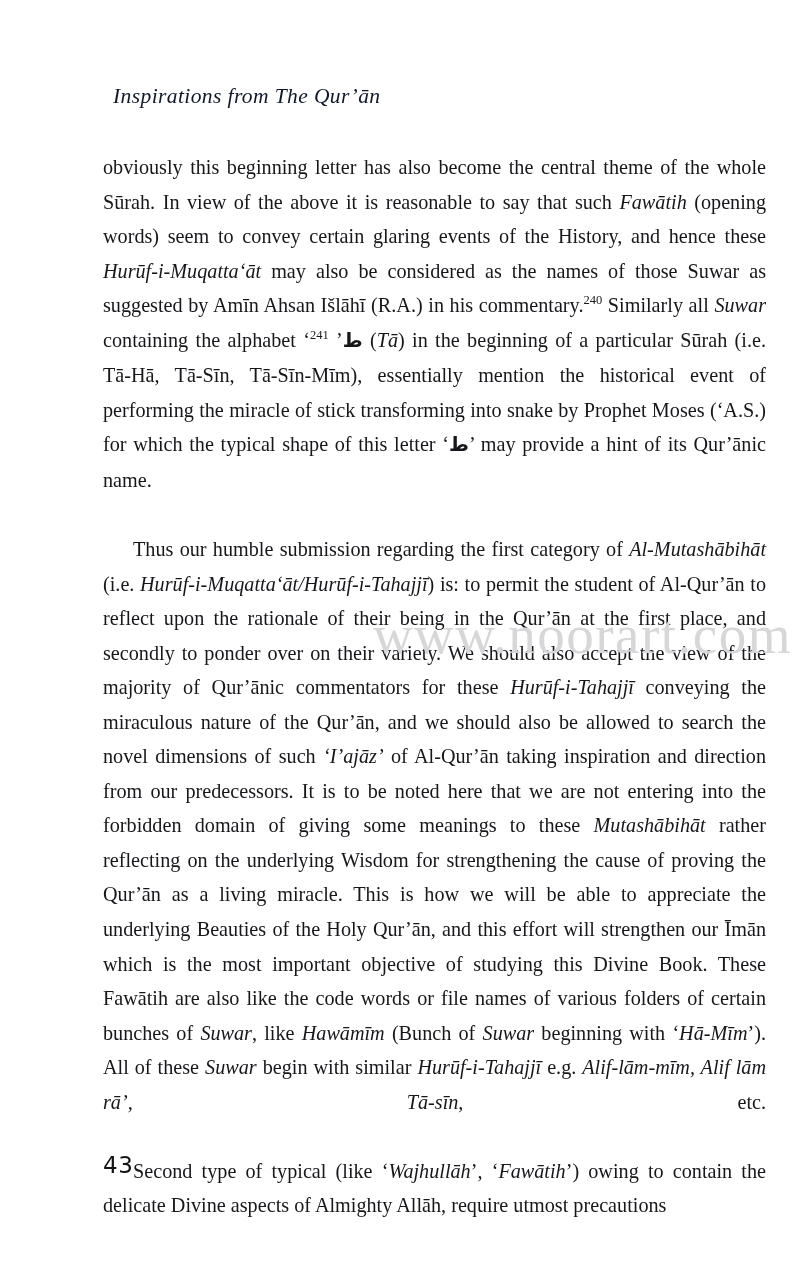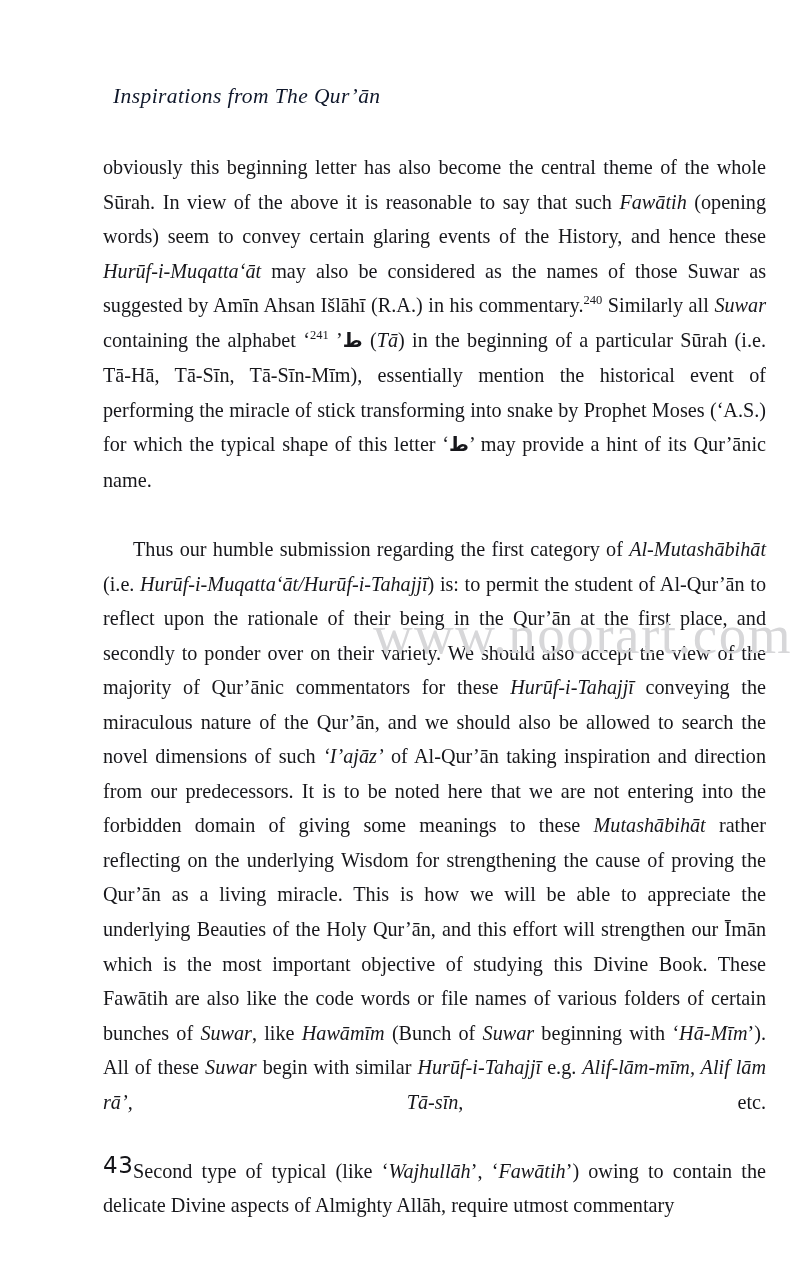--- a/index.html
+++ b/index.html
@@ -111,20 +111,20 @@
 </head>
 <body>
 
 <div class="page">
 
   <div class="running-head">Inspirations from The Qur’ān</div>
 
   <div class="textblock" id="textblock">
       <p class=""><span>obviously this beginning letter has also become the central theme of the whole Sūrah. In view of the above it is reasonable to say that such </span><i>Fawātih</i><span> (opening words) seem to convey certain glaring events of the History, and hence these </span><i>Hurūf-i-Muqattaʻāt</i><span> may also be considered as the names of those Suwar as suggested by Amīn Ahsan Išlāhī (R.A.) in his commentary.</span><sup class="fn">240</sup><span> Similarly all </span><i>Suwar</i><span> containing the alphabet ‘</span><span class="arabic-letter">ط</span><span>’ </span><sup class="fn">241</sup><span> (</span><i>Tā</i><span>) in the beginning of a particular Sūrah (i.e. Tā-Hā, Tā-Sīn, Tā-Sīn-Mīm), essentially mention the historical event of performing the miracle of stick transforming into snake by Prophet Moses (‘A.S.) for which the typical shape of this letter ‘</span><span class="arabic-letter">ط</span><span>’ may provide a hint of its Qur’ānic name.</span></p>
       <p class="indent"><span>Thus our humble submission regarding the first category of </span><i>Al-Mutashābihāt</i><span> (i.e. </span><i>Hurūf-i-Muqattaʻāt/Hurūf-i-Tahajjī</i><span>) is: to permit the student of Al-Qur’ān to reflect upon the rationale of their being in the Qur’ān at the first place, and secondly to ponder over on their variety. We should also accept the view of the majority of Qur’ānic commentators for these </span><i>Hurūf-i-Tahajjī</i><span> conveying the miraculous nature of the Qur’ān, and we should also be allowed to search the novel dimensions of such </span><i>‘I’ajāz’</i><span> of Al-Qur’ān taking inspiration and direction from our predecessors. It is to be noted here that we are not entering into the forbidden domain of giving some meanings to these </span><i>Mutashābihāt</i><span> rather reflecting on the underlying Wisdom for strengthening the cause of proving the Qur’ān as a living miracle. This is how we will be able to appreciate the underlying Beauties of the Holy Qur’ān, and this effort will strengthen our Īmān which is the most important objective of studying this Divine Book. These Fawātih are also like the code words or file names of various folders of certain bunches of </span><i>Suwar</i><span>, like </span><i>Hawāmīm</i><span> (Bunch of </span><i>Suwar</i><span> beginning with ‘</span><i>Hā-Mīm</i><span>’). All of these </span><i>Suwar</i><span> begin with similar </span><i>Hurūf-i-Tahajjī</i><span> e.g. </span><i>Alif-lām-mīm, Alif lām rāʼ, Tā-sīn,</i><span> etc.</span></p>
-      <p class="indent noexpand"><span>Second type of typical (like ‘</span><i>Wajhullāh</i><span>’, ‘</span><i>Fawātih</i><span>’) owing to contain the delicate Divine aspects of Almighty Allāh, require utmost commentary</span></p>
+      <p class="indent noexpand"><span>Second type of typical (like ‘</span><i>Wajhullāh</i><span>’, ‘</span><i>Fawātih</i><span>’) owing to contain the delicate Divine aspects of Almighty Allāh, require utmost precautions</span></p>
     </div>
 
   <div class="watermark">www.noorart.com</div>
 
   <div class="folio">43</div>
 
 </div>
 
 </body></html>

